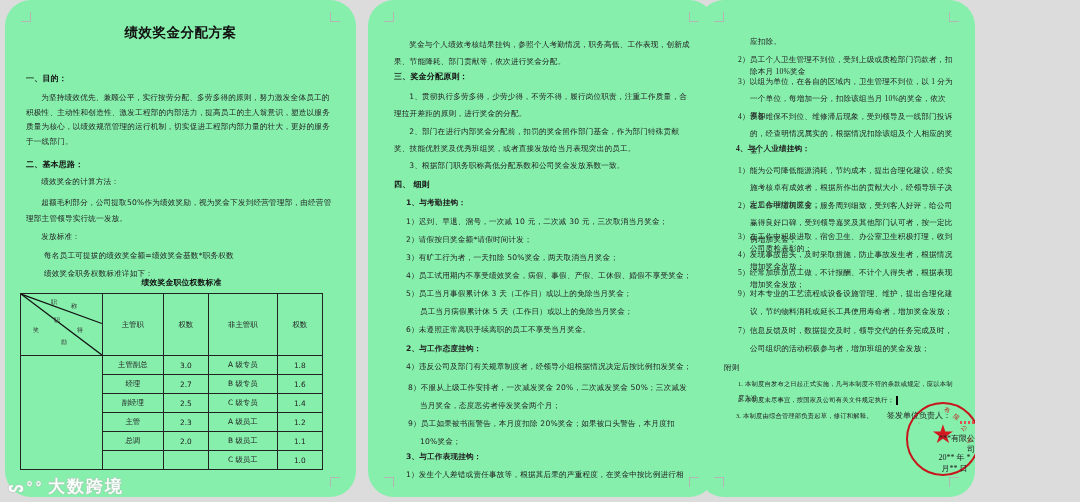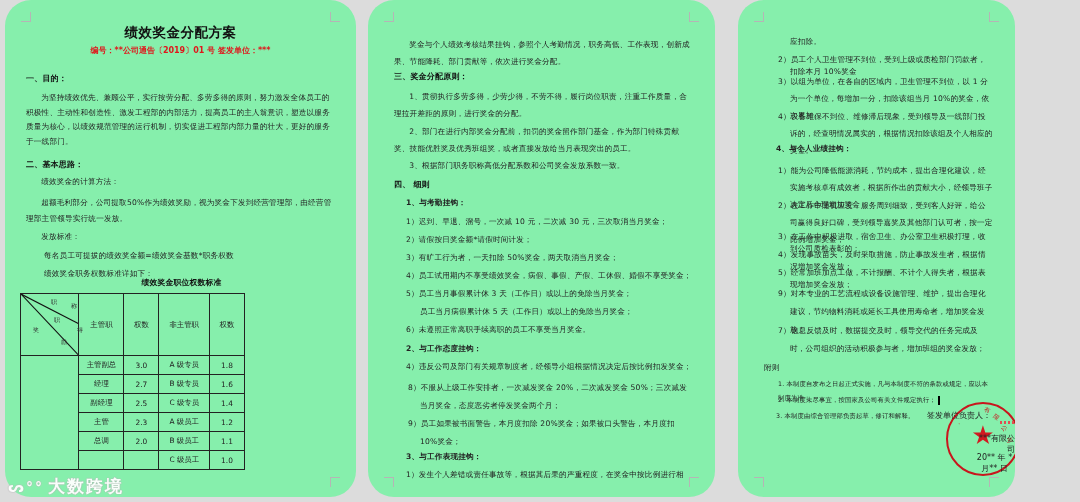--- a/index.html
+++ b/index.html
@@ -13,40 +13,40 @@
   .page {
     position: absolute;
     top: 0;
     height: 497px;
     background: #86efac;
     overflow: hidden;
     border-radius: 26px;
   }
   #page1 { left: 5px; width: 351px; }
   #page2 { left: 368px; width: 347px; }
-  #page3 { left: 738px; width: 277px; }
+  #page3 { left: 698px; width: 277px; font-family: Liberation Serif, serif; }
 
   .corner { position: absolute; width: 10px; height: 10px; border-color: #b5b5b5; border-style: solid; border-width: 0; }
   .corner.tl { top: 12px; left: 16px; border-right-width: 1px; border-bottom-width: 1px; }
   .corner.tr { top: 12px; right: 16px; border-left-width: 1px; border-bottom-width: 1px; }
   .corner.bl { bottom: 10px; left: 16px; border-right-width: 1px; border-top-width: 1px; }
   .corner.br { bottom: 10px; right: 16px; border-left-width: 1px; border-top-width: 1px; }
 
   .content { position: absolute; left: 21px; right: 19px; top: 0; font-size: 7.6px; line-height: 12px; letter-spacing: 0.2px; }
   .doc-title { position: absolute; top: 24px; left: 0; right: 0; text-align: center; font-size: 13.5px; font-weight: bold; color: #111; letter-spacing: 0.5px; }
   .doc-subtitle { position: absolute; top: 45px; left: 0; right: 0; text-align: center; font-size: 8px; font-weight: bold; color: #e0161b; }
   .abs { position: absolute; left: 0; right: 0; margin-top: 9px; }
   .h { font-weight: bold; font-size: 8px; color: #111; }
   .p { text-indent: 2em; }
   .ind { padding-left: 18px; }
   .hang { padding-left: 26px; text-indent: -12px; }
 
   .tbl-caption { position: absolute; top: 277px; left: 0; right: 0; text-align: center; font-size: 7.8px; font-weight: bold; color: #111; }
   table.weights {
-    position: absolute; top: 293px; left: 10px; width: 225px;
+    position: absolute; top: 293px; left: 10px; width: 303px;
     border-collapse: collapse; font-size: 7.4px; text-align: center;
   }
   table.weights td { border: 1px solid #222; height: 19px; padding: 0; }
   table.weights tr.head td { height: 62px; }
   td.diag { position: relative; width: 74px; }
   td.diag svg { position: absolute; inset: 0; width: 100%; height: 100%; }
   td.diag span { position: absolute; font-size: 6px; color: #333; }
   td.empty-merged { border-bottom: 1px solid #222; }
 
   .watermark { position: absolute; left: 8px; bottom: 4px; font-size: 17px; color: #ffffff; font-weight: bold; letter-spacing: 2px;
@@ -66,21 +66,20 @@
 </style>
 </head>
 <body>
 
 <div class="page" id="page1">
   <div class="corner tl"></div>
   <div class="corner tr"></div>
   <div class="corner br"></div>
 
   <div class="doc-title">绩效奖金分配方案</div>
-  <div class="doc-subtitle">编号：**公司通告〔2019〕01 号  签发单位：***</div>
 
   <div class="content">
     <div class="abs h" style="top:64px">一、目的：</div>
     <div class="abs p" style="top:82px; line-height:14.6px">为坚持绩效优先、兼顾公平，实行按劳分配、多劳多得的原则，努力激发全体员工的积极性、主动性和创造性、激发工程部的内部活力，提高员工的主人翁意识，塑造以服务质量为核心，以绩效规范管理的运行机制，切实促进工程部内部力量的壮大，更好的服务于一线部门。</div>
 
     <div class="abs h" style="top:150px">二、基本思路：</div>
     <div class="abs p" style="top:167px">绩效奖金的计算方法：</div>
     <div class="abs p" style="top:186px; line-height:16px">超额毛利部分，公司提取50%作为绩效奖励，视为奖金下发到经营管理部，由经营管理部主管领导实行统一发放。</div>
     <div class="abs p" style="top:222px">发放标准：</div>
     <div class="abs ind" style="top:241px">每名员工可提拔的绩效奖金额=绩效奖金基数*职务权数</div>

